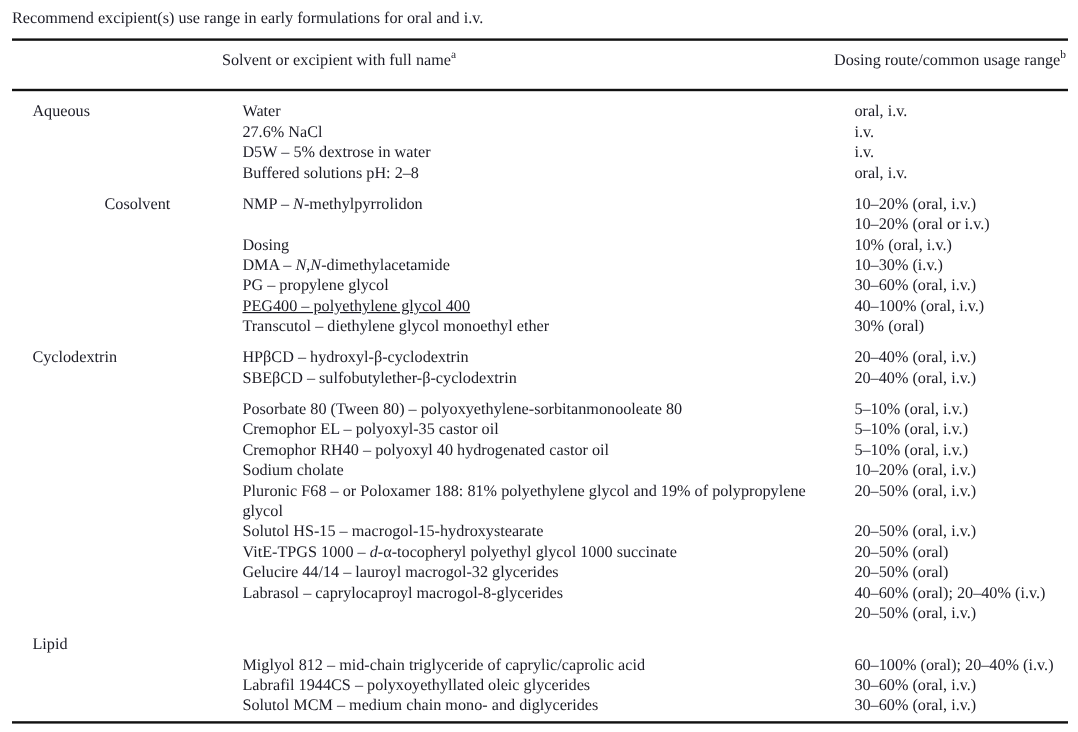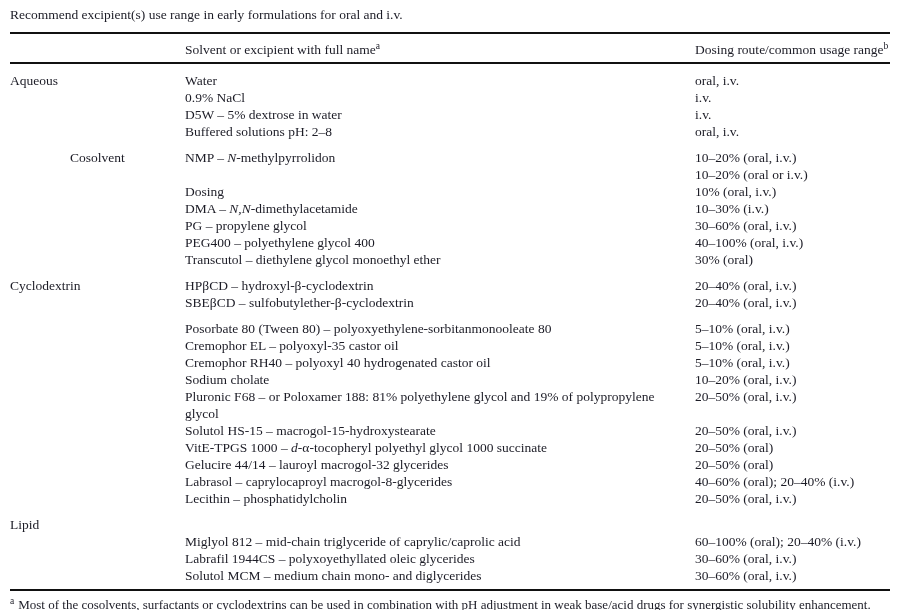--- a/index.html
+++ b/index.html
@@ -10,33 +10,34 @@
     font-family: "Liberation Serif", "DejaVu Serif", serif;
     font-size: 13.5px;
     overflow: hidden;
   }
   .page { padding: 5px 8px 0 10px; }
   .caption { padding: 2px 0 9px 0; }
   .rule { border-top: 2px solid #111; height: 0; }
   .header-row {
     display: grid;
     grid-template-columns: 175px 510px auto;
-    padding: 8px 0 4px 0;
+    padding: 8px 0 16px 0;
   }
   sup {
     font-size: 9.5px;
     vertical-align: super;
     line-height: 0;
   }
   #table-body { padding-top: 8px; }
   .group {
     display: grid;
     grid-template-columns: 175px 510px auto;
     line-height: 17px;
     margin-bottom: 9px;
+    margin-left: 17px;
   }
   .group:last-child { margin-bottom: 5px; }
   .cell { align-self: start; }
   .name { padding-right: 18px; }
   .footnotes { padding: 5px 0 0 0; font-size: 13px; line-height: 18px; }
   .fn sup { margin-right: 4px; }
   i { font-style: italic; }
 </style>
 </head>
 <body>
@@ -52,39 +53,39 @@
     <div class="cell dose"><span>Dosing route/common usage range</span><sup>b</sup></div>
   </div>
 
   <div class="rule"></div>
 
   <div id="table-body">
       <div class="group">
         <div class="cell" style="grid-area: 1 / 1;">Aqueous</div>
         <div class="cell name" style="grid-area: 1 / 2;"><span>Water</span></div>
         <div class="cell dose" style="grid-area: 1 / 3;">oral, i.v.</div>
-        <div class="cell name" style="grid-area: 2 / 2;"><span>0.9% NaCl</span></div>
+        <div class="cell name" style="grid-area: 2 / 2;"><span>27.6% NaCl</span></div>
         <div class="cell dose" style="grid-area: 2 / 3;">i.v.</div>
         <div class="cell name" style="grid-area: 3 / 2;"><span>D5W – 5% dextrose in water</span></div>
         <div class="cell dose" style="grid-area: 3 / 3;">i.v.</div>
         <div class="cell name" style="grid-area: 4 / 2;"><span>Buffered solutions pH: 2–8</span></div>
         <div class="cell dose" style="grid-area: 4 / 3;">oral, i.v.</div>
       </div>
       <div class="group">
         <div class="cell" style="grid-area: 1 / 1; text-align: center;">Cosolvent</div>
         <div class="cell name" style="grid-area: 1 / 2;"><span>NMP – </span><i>N</i><span>-methylpyrrolidon</span></div>
         <div class="cell dose" style="grid-area: 1 / 3;">10–20% (oral, i.v.)</div>
         <div class="cell dose" style="grid-area: 2 / 3;">10–20% (oral or i.v.)</div>
         <div class="cell name" style="grid-area: 3 / 2;"><span>Dosing</span></div>
         <div class="cell dose" style="grid-area: 3 / 3;">10% (oral, i.v.)</div>
         <div class="cell name" style="grid-area: 4 / 2;"><span>DMA – </span><i>N,N</i><span>-dimethylacetamide</span></div>
         <div class="cell dose" style="grid-area: 4 / 3;">10–30% (i.v.)</div>
         <div class="cell name" style="grid-area: 5 / 2;"><span>PG – propylene glycol</span></div>
         <div class="cell dose" style="grid-area: 5 / 3;">30–60% (oral, i.v.)</div>
-        <div class="cell name" style="grid-area: 6 / 2;"><span>PEG400 – polyethylene glycol 400</span></div>
+        <div class="cell name" style="grid-area: 6 / 2; text-decoration: underline;"><span>PEG400 – polyethylene glycol 400</span></div>
         <div class="cell dose" style="grid-area: 6 / 3;">40–100% (oral, i.v.)</div>
         <div class="cell name" style="grid-area: 7 / 2;"><span>Transcutol – diethylene glycol monoethyl ether</span></div>
         <div class="cell dose" style="grid-area: 7 / 3;">30% (oral)</div>
       </div>
       <div class="group">
         <div class="cell" style="grid-area: 1 / 1;">Cyclodextrin</div>
         <div class="cell name" style="grid-area: 1 / 2;"><span>HPβCD – hydroxyl-β-cyclodextrin</span></div>
         <div class="cell dose" style="grid-area: 1 / 3;">20–40% (oral, i.v.)</div>
         <div class="cell name" style="grid-area: 2 / 2;"><span>SBEβCD – sulfobutylether-β-cyclodextrin</span></div>
         <div class="cell dose" style="grid-area: 2 / 3;">20–40% (oral, i.v.)</div>
@@ -101,21 +102,20 @@
         <div class="cell name" style="grid-area: 5 / 2;"><span>Pluronic F68 – or Poloxamer 188: 81% polyethylene glycol and 19% of polypropylene glycol</span></div>
         <div class="cell dose" style="grid-area: 5 / 3;">20–50% (oral, i.v.)</div>
         <div class="cell name" style="grid-area: 6 / 2;"><span>Solutol HS-15 – macrogol-15-hydroxystearate</span></div>
         <div class="cell dose" style="grid-area: 6 / 3;">20–50% (oral, i.v.)</div>
         <div class="cell name" style="grid-area: 7 / 2;"><span>VitE-TPGS 1000 – </span><i>d</i><span>-α-tocopheryl polyethyl glycol 1000 succinate</span></div>
         <div class="cell dose" style="grid-area: 7 / 3;">20–50% (oral)</div>
         <div class="cell name" style="grid-area: 8 / 2;"><span>Gelucire 44/14 – lauroyl macrogol-32 glycerides</span></div>
         <div class="cell dose" style="grid-area: 8 / 3;">20–50% (oral)</div>
         <div class="cell name" style="grid-area: 9 / 2;"><span>Labrasol – caprylocaproyl macrogol-8-glycerides</span></div>
         <div class="cell dose" style="grid-area: 9 / 3;">40–60% (oral); 20–40% (i.v.)</div>
-        <div class="cell name" style="grid-area: 10 / 2;"><span>Lecithin – phosphatidylcholin</span></div>
         <div class="cell dose" style="grid-area: 10 / 3;">20–50% (oral, i.v.)</div>
       </div>
       <div class="group">
         <div class="cell" style="grid-area: 1 / 1;">Lipid</div>
         <div class="cell name" style="grid-area: 2 / 2;"><span>Miglyol 812 – mid-chain triglyceride of caprylic/caprolic acid</span></div>
         <div class="cell dose" style="grid-area: 2 / 3;">60–100% (oral); 20–40% (i.v.)</div>
         <div class="cell name" style="grid-area: 3 / 2;"><span>Labrafil 1944CS – polyxoyethyllated oleic glycerides</span></div>
         <div class="cell dose" style="grid-area: 3 / 3;">30–60% (oral, i.v.)</div>
         <div class="cell name" style="grid-area: 4 / 2;"><span>Solutol MCM – medium chain mono- and diglycerides</span></div>
         <div class="cell dose" style="grid-area: 4 / 3;">30–60% (oral, i.v.)</div>

